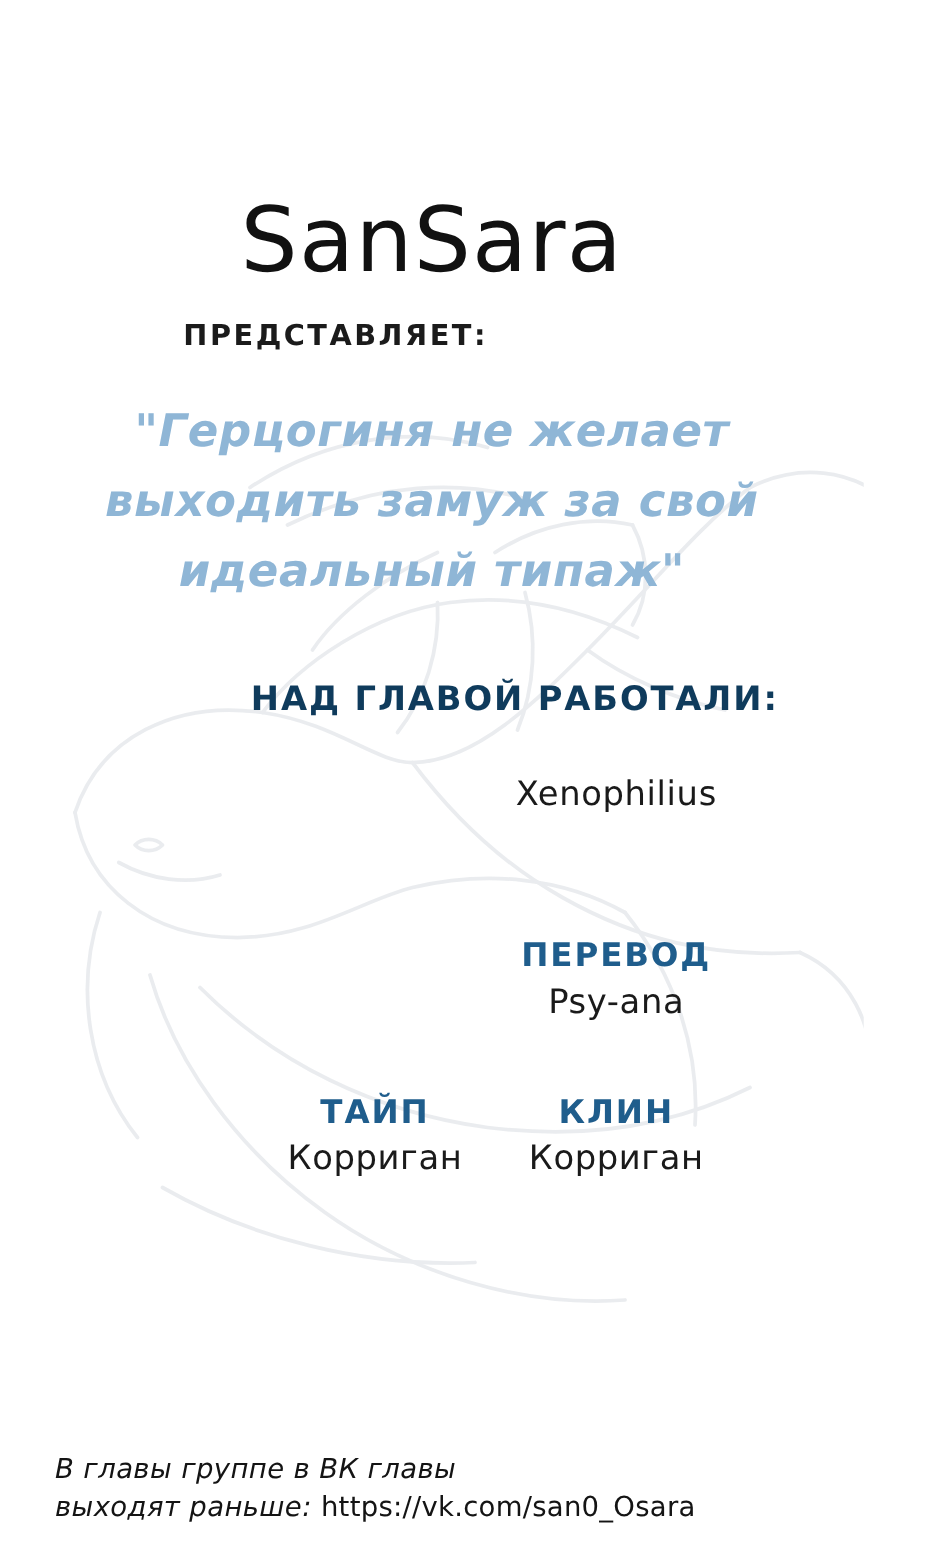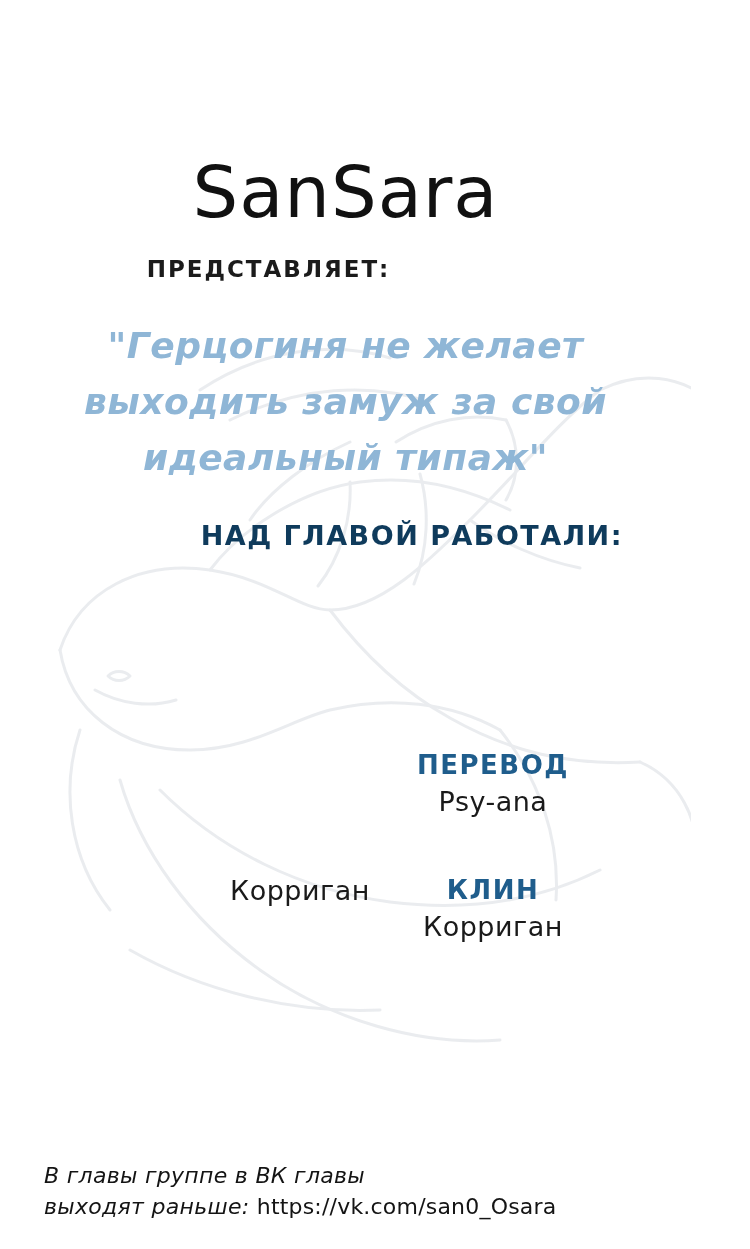--- a/index.html
+++ b/index.html
@@ -72,21 +72,21 @@
     color: #8fb6d6;
     font-style: italic;
     font-weight: 700;
     letter-spacing: 0.5px;
   }
 
   
   .credits-heading {
     position: absolute;
     right: 68px;
-    top: 520px;
+    top: 544px;
     font-size: 27px;
     letter-spacing: 1.5px;
     color: #0f3b5c;
     font-weight: 700;
     margin-left: 21px;
   }
 
   .credit {
     position: absolute;
     text-align: center;
@@ -181,28 +181,30 @@
 
     <div class="studio-title">SanSara</div>
 
     <div class="presents">ПРЕДСТАВЛЯЕТ:</div>
 
     <div class="work-title">"Герцогиня не желает выходить замуж за свой идеальный типаж"</div>
 
     <div class="credits-heading">НАД ГЛАВОЙ РАБОТАЛИ:</div>
 
     <div class="credit credit-translate">
+      <div class="name">Xenophilius</div>
     </div>
 
     <div class="credit credit-edit">
       <div class="role">ПЕРЕВОД</div>
       <div class="name">Psy-ana</div>
     </div>
 
     <div class="credit credit-type">
+      <div class="role">ТАЙП</div>
       <div class="name">Корриган</div>
     </div>
 
     <div class="credit credit-clean">
       <div class="role">КЛИН</div>
       <div class="name">Корриган</div>
     </div>
 
     <div class="footer">
       <div>В главы группе в ВК главы</div>

